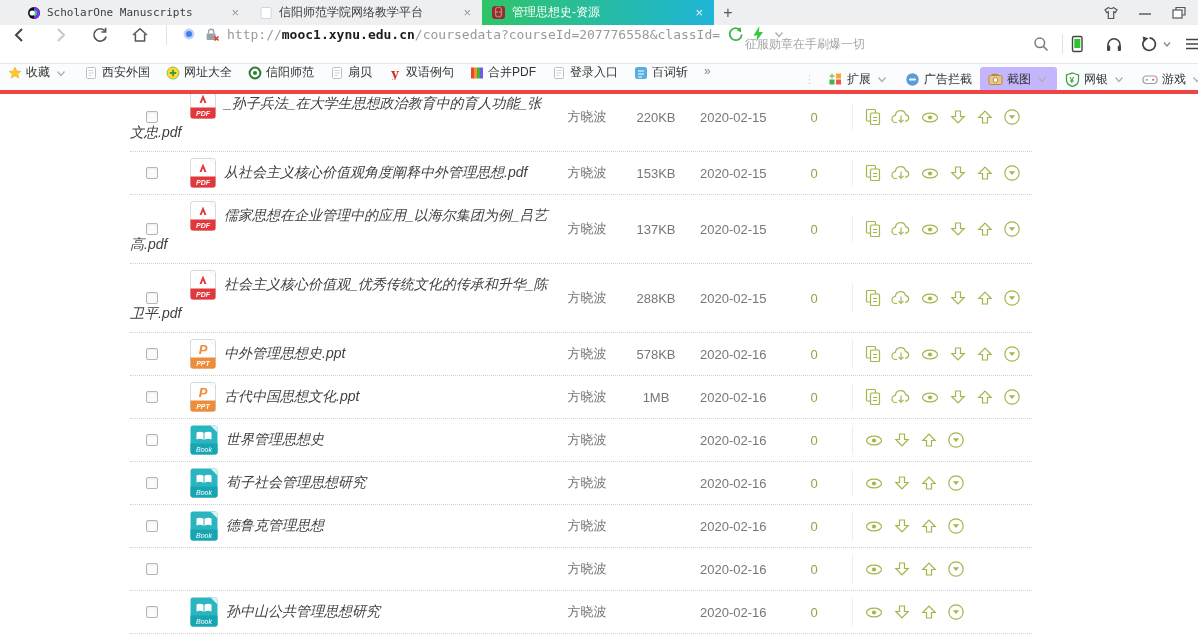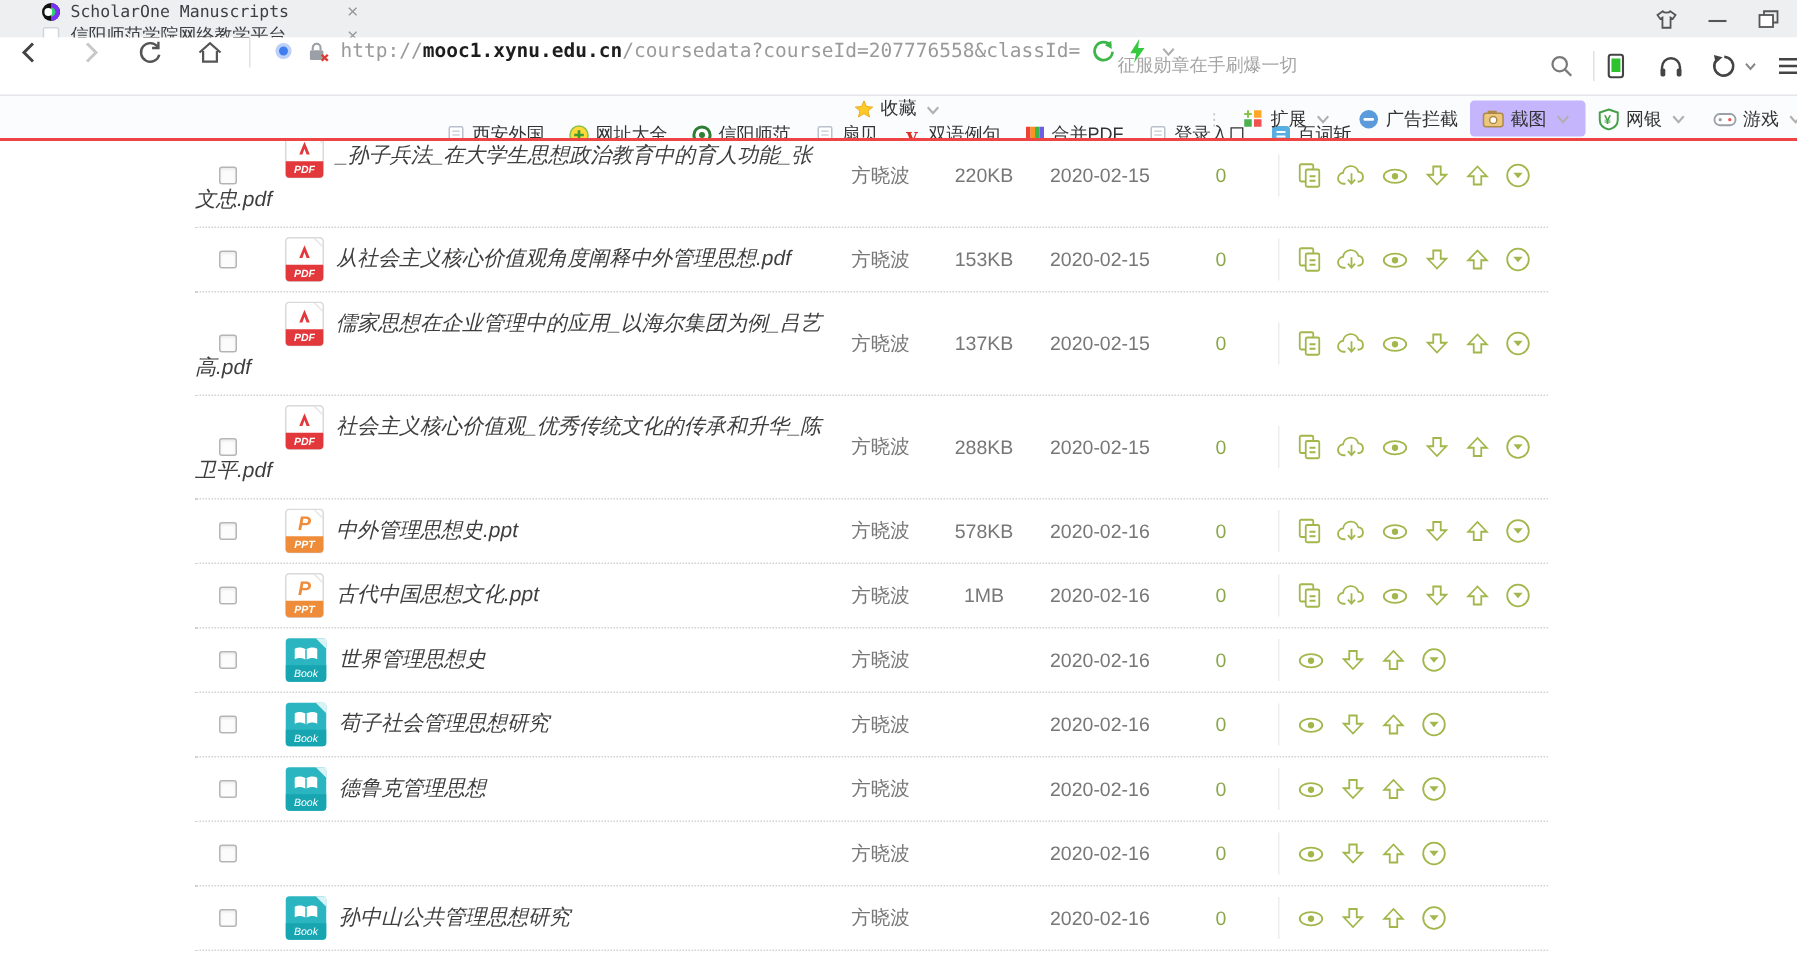--- a/index.html
+++ b/index.html
@@ -22,21 +22,21 @@
   .addrbar { position:relative; height:39px; background:#fff; border-bottom:1px solid #e4e6e9; display:flex; align-items:flex-start; }
   .nav-ic { padding:0 10px; }
   .vsep { width:1px; height:20px; background:#e2e2e2; margin:0 6px; }
   .url-zone { display:flex; align-items:center; gap:6px; margin-left:8px; }
   .url-text { font-family:"DejaVu Sans Mono", monospace; font-size:13px; color:#9a9a9a; white-space:nowrap; }
   .url-text b { color:#1d1d1d; }
   .abs { position:absolute; top:50%; transform:translateY(-50%); }
   .search-text { font-size:12px; color:#a5a5a5; white-space:nowrap; }
 
   
-  .bookbar { position:relative; height:30px; background:#fbfcfd; border-bottom:2px solid #ef4444; display:flex; align-items:center; overflow:hidden; font-size:12px; color:#333;flex-direction:column; }
+  .bookbar { position:relative; height:30px; background:#fbfcfd; border-bottom:4px solid #ef4444; display:flex; align-items:flex-start; overflow:hidden; font-size:12px; color:#333; }
   .bm { display:flex; align-items:center; gap:4px; padding:0 8px; white-space:nowrap; cursor:default; }
   .bm.hl { background:#c4b5fd; border-radius:3px; height:24px; }
   .dots { color:#c9c9c9; font-size:11px; letter-spacing:1px; padding:0 4px; }
   .tools-cluster { position:absolute; left:800px; top:0; height:30px; display:flex; align-items:center; }
 
   
   .content { position:absolute; top:94px; left:0; right:0; bottom:0; background:#fff; overflow:hidden; }
   .table { margin-top:-11px; }
   .frow { position:relative; margin-left:130px; width:902px; border-bottom:1px dotted #d2d2d2;
           display:flex; align-items:center; padding:6px 0; min-height:43px; }
@@ -50,21 +50,21 @@
   .c-date { left:570px; width:110px; }
   .c-count { left:662px; width:44px; text-align:center; color:#8aa849; }
   .actions { position:absolute; left:722px; top:50%; transform:translateY(-50%);
              display:flex; align-items:center; gap:7px; padding-left:10px; border-left:1px solid #ededed; height:28px; }
   .act { cursor:pointer; }
 </style>
 </head>
 <body>
 
 <div class="tabbar">
-  <div id="tabs-mount" style="display: flex; flex-direction: column;">
+  <div id="tabs-mount" style="display: flex;">
       <div class="tab mono">
         <span>
           <svg width="14" height="14" viewBox="0 0 14 14">
             <circle cx="7" cy="7" r="6" fill="#111"></circle>
             <path d="M7 1 a6 6 0 0 1 0 12" fill="#7b2ff7"></path>
             <path d="M7 4 a3 3 0 0 1 0 6 Z" fill="#2bd36b"></path>
             <circle cx="5.2" cy="7" r="2.6" fill="#fff"></circle>
           </svg>
         </span>
         <span class="tab-label">ScholarOne Manuscripts</span>

